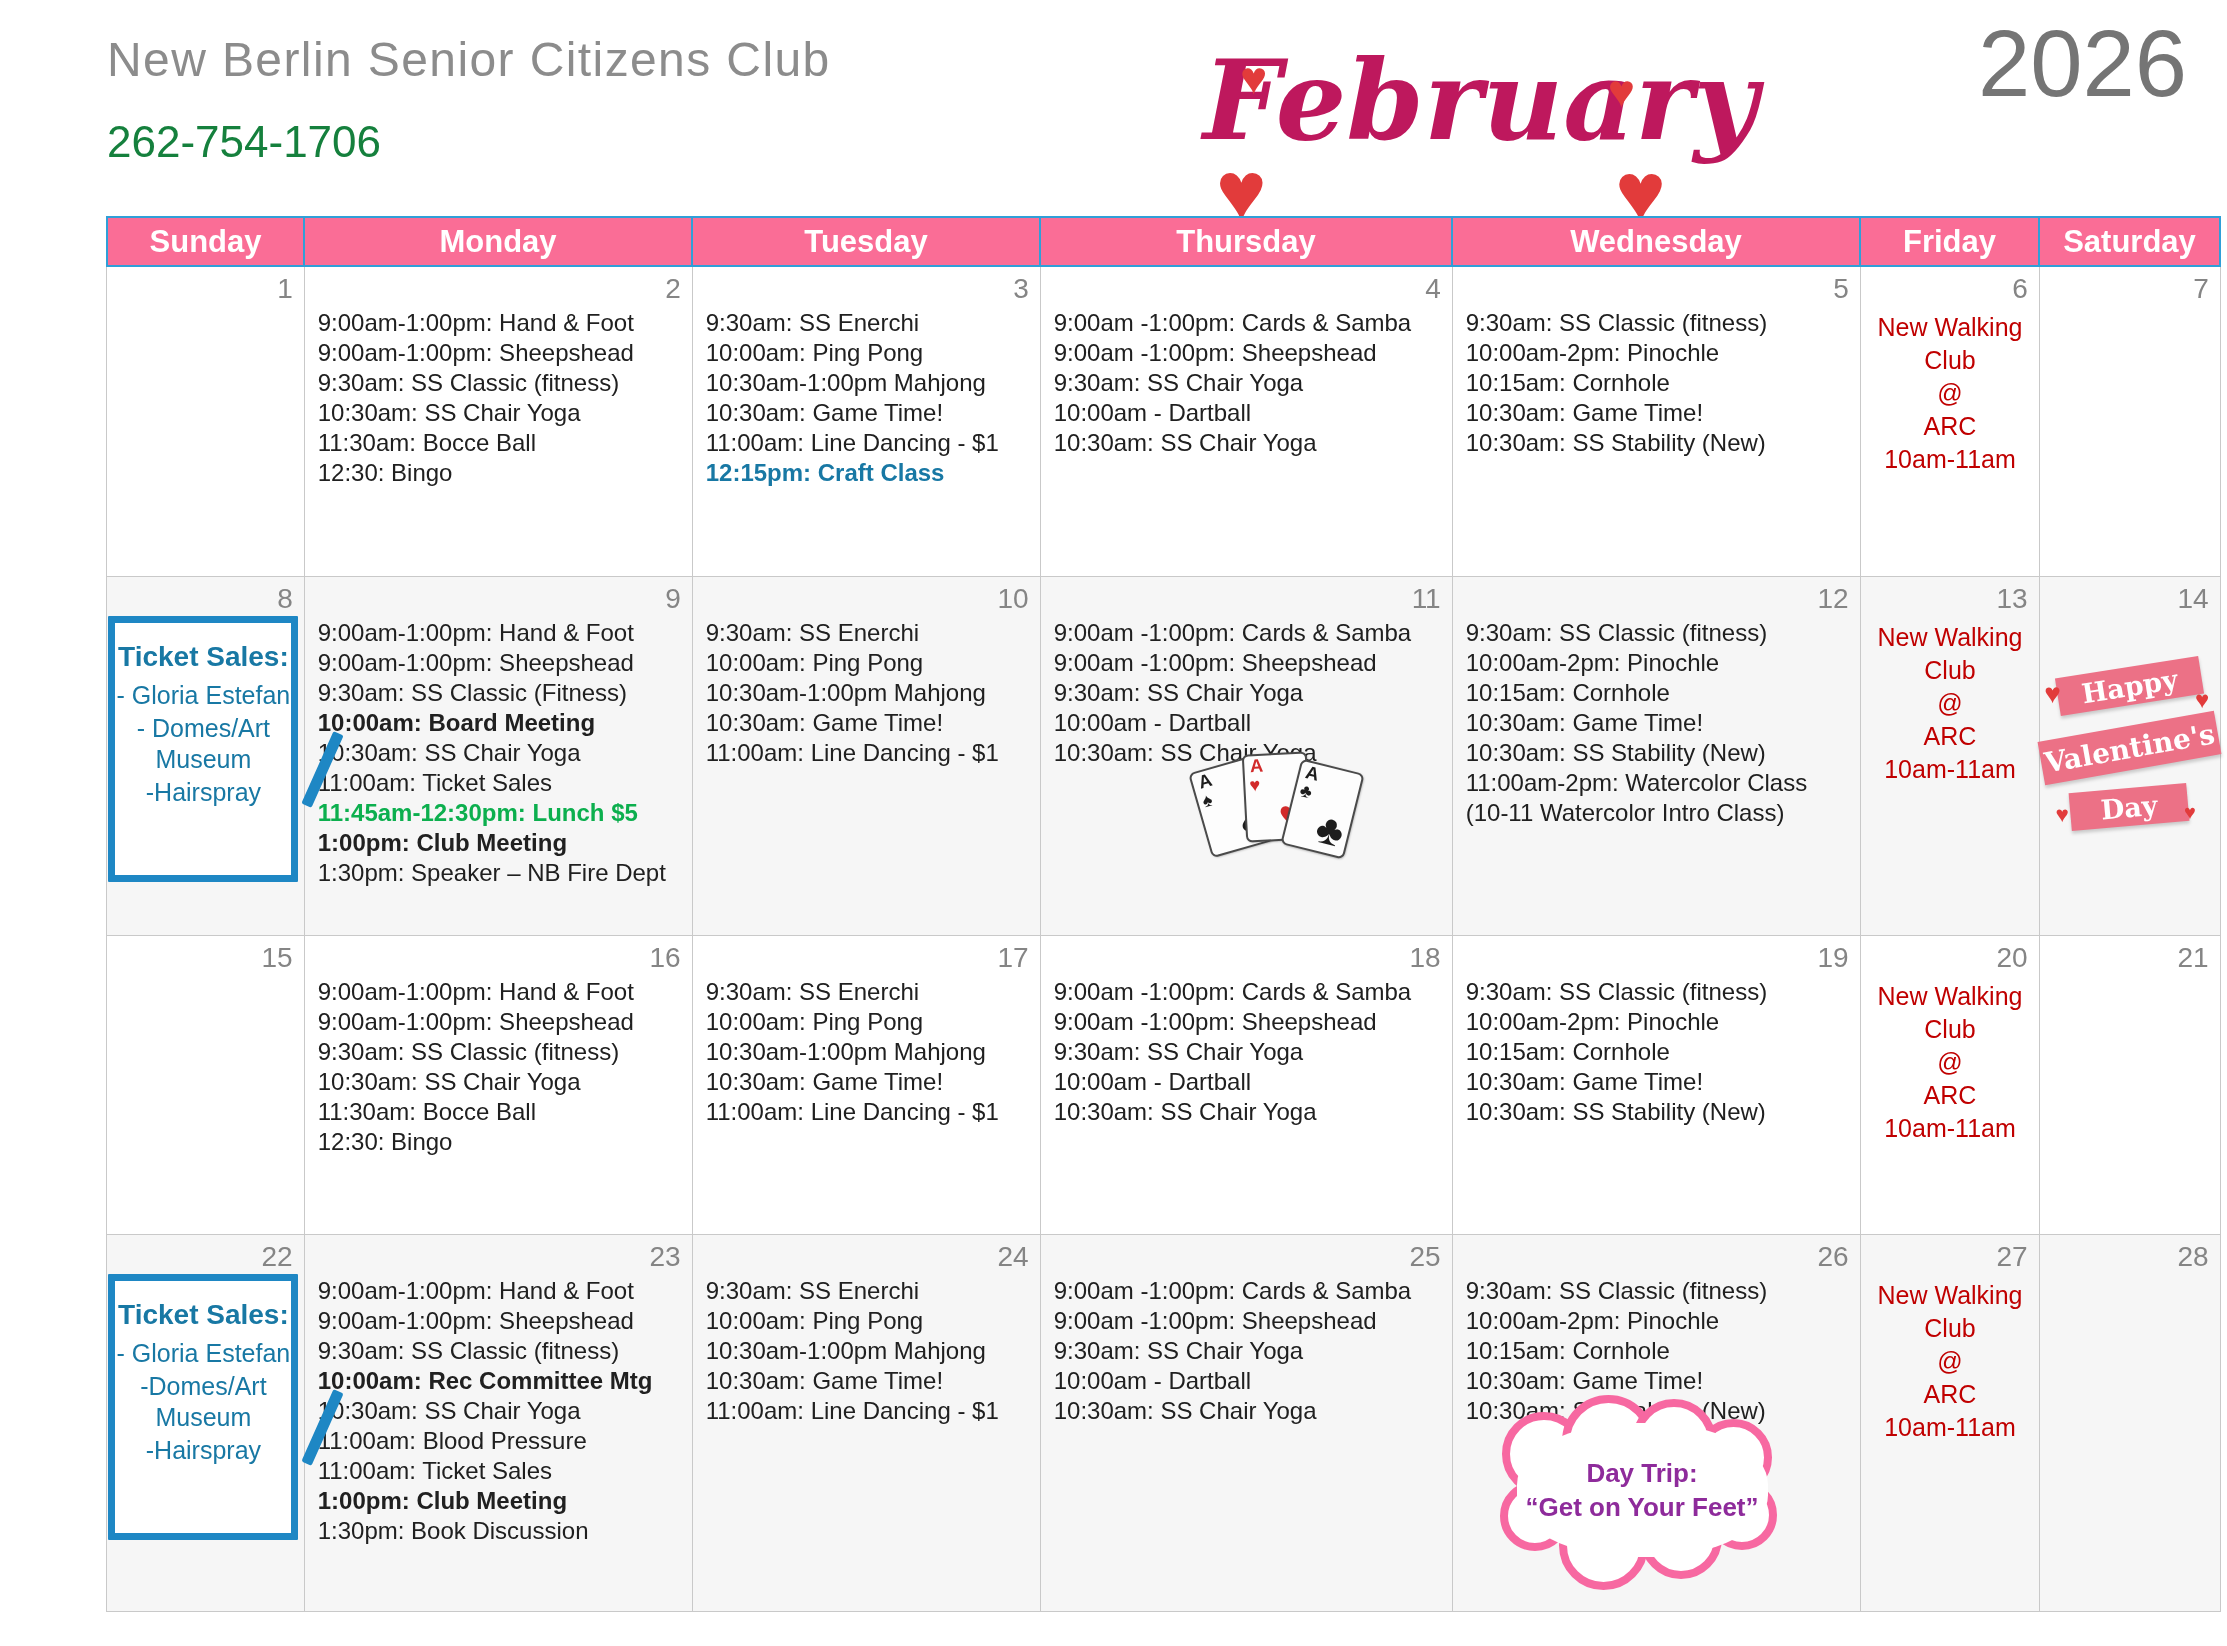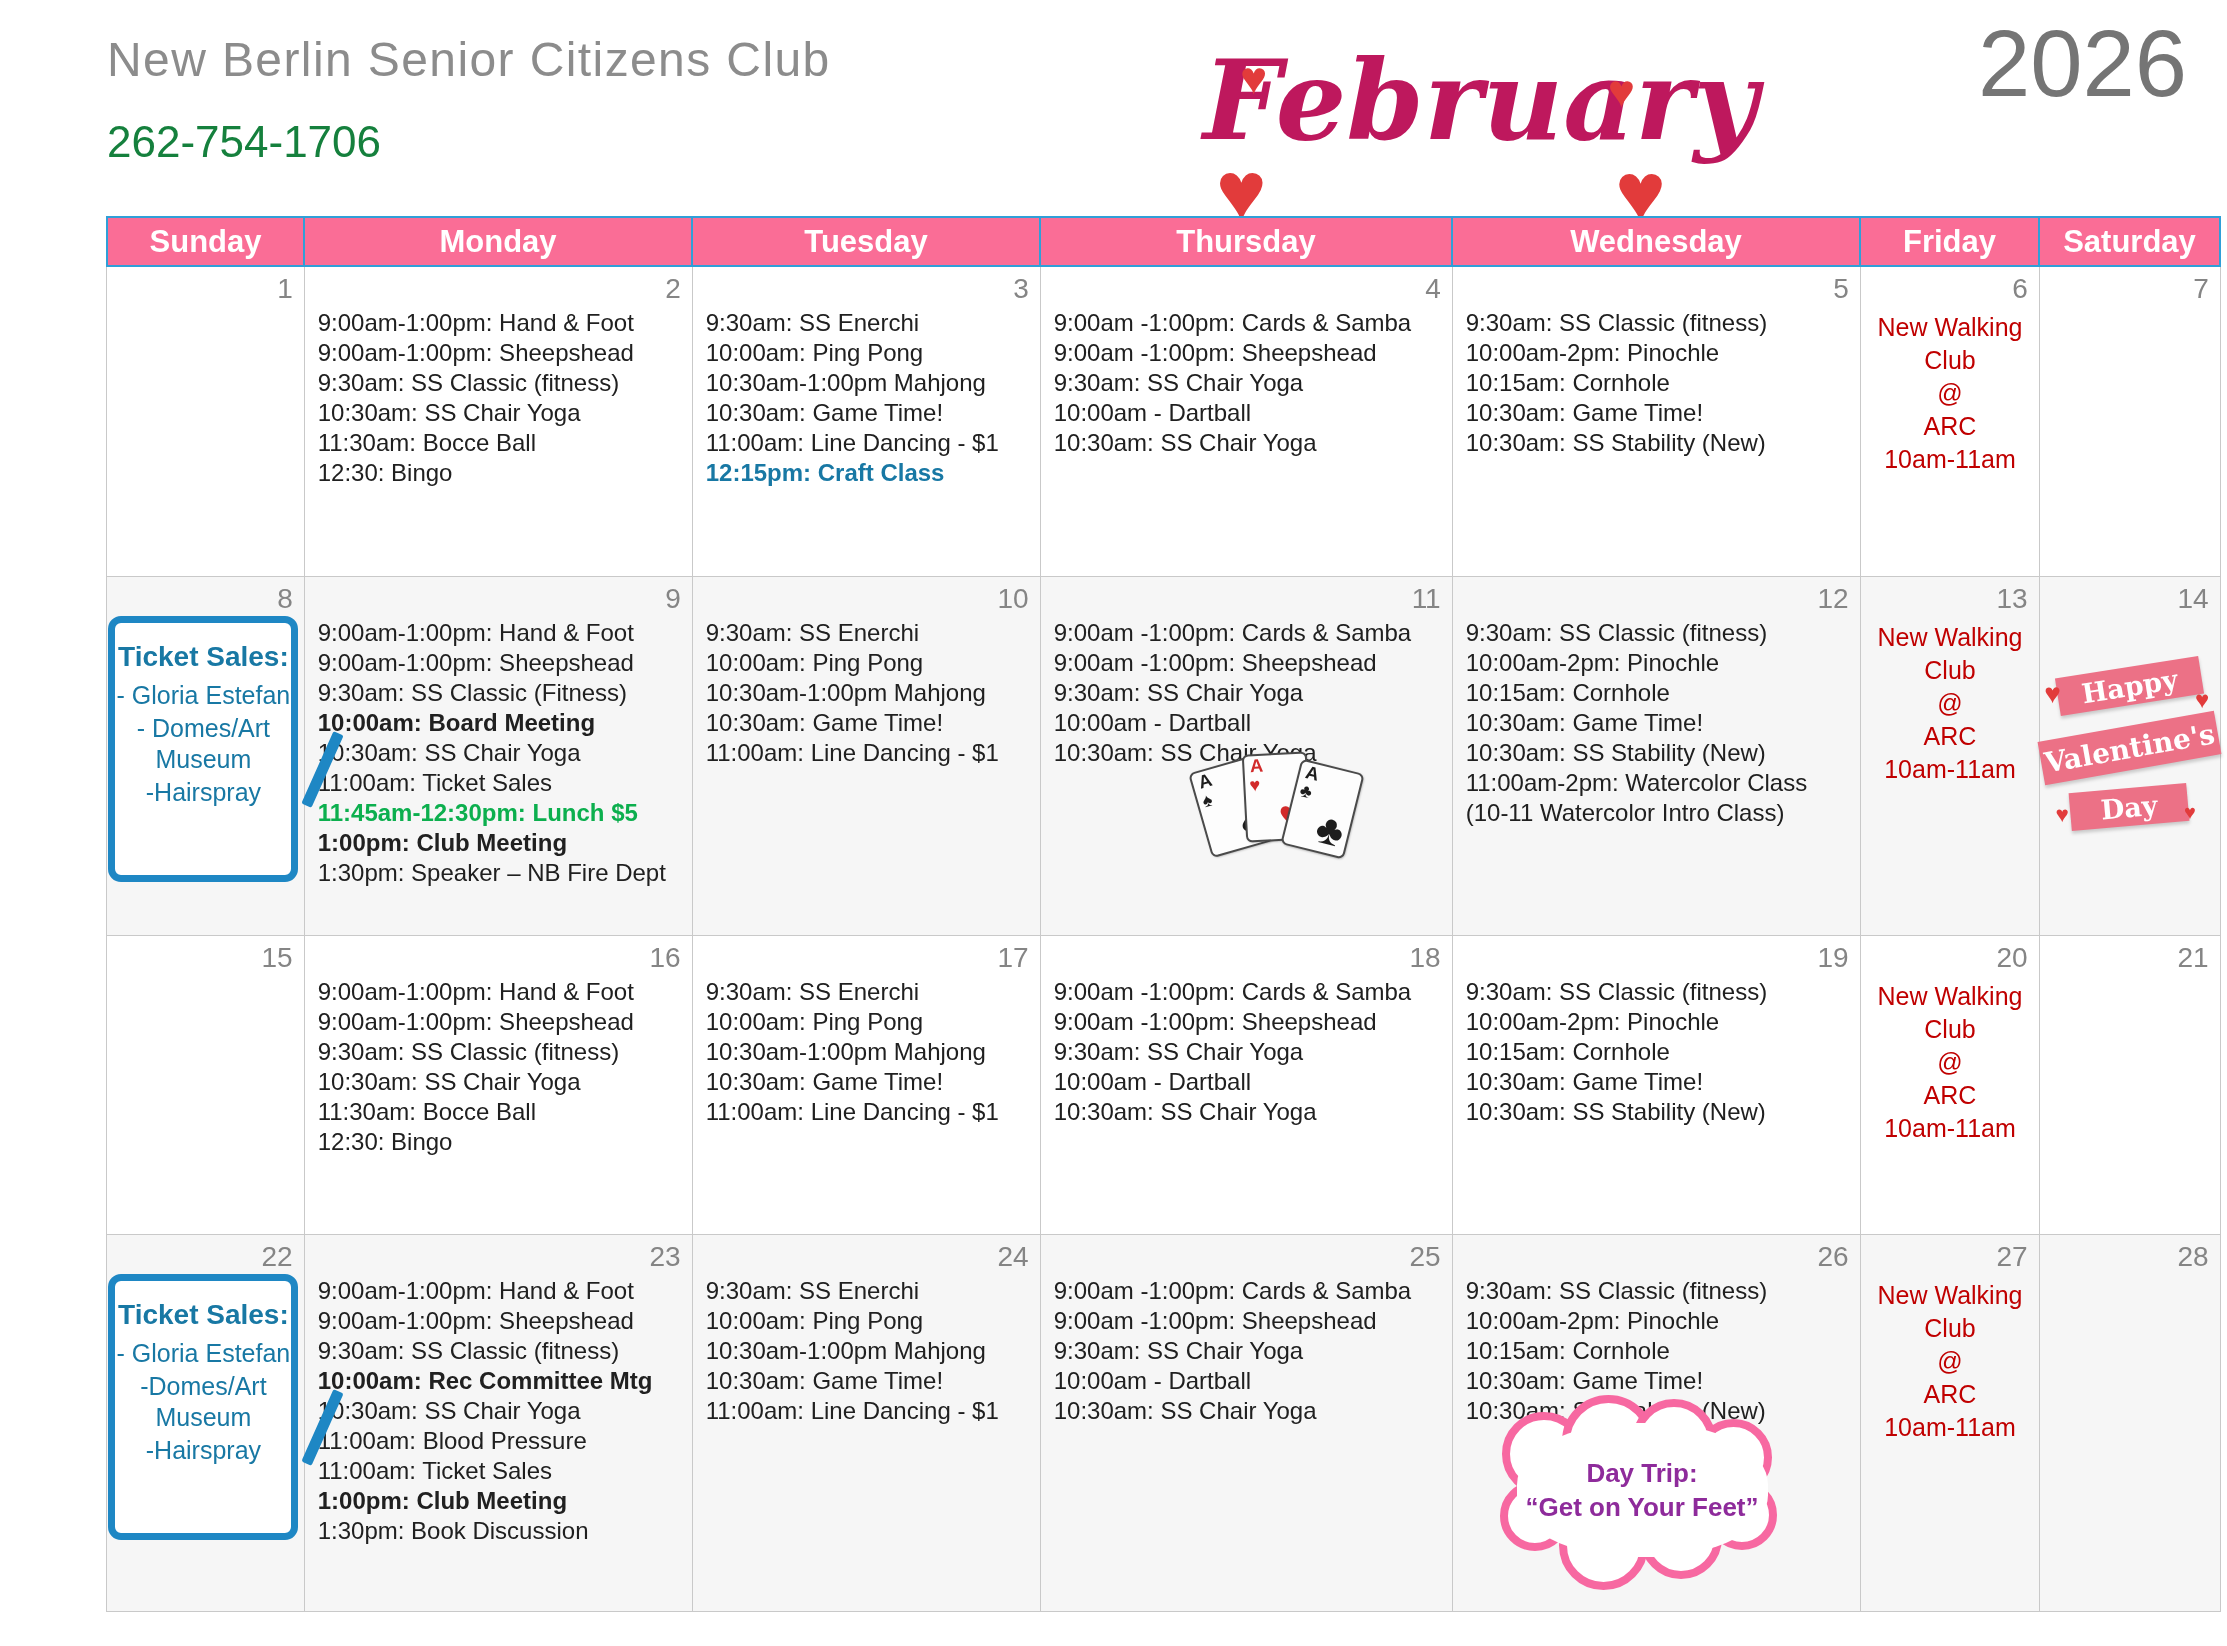--- a/index.html
+++ b/index.html
@@ -49,21 +49,21 @@
   .line.b{font-weight:bold}
   .line.tb{font-weight:bold;color:#1878A4}
   .line.gb{font-weight:bold;color:#0CAF4E}
 
   
   .walking{padding:44px 4.2px 0 4.2px;text-align:center;color:#C00000;font-weight:normal;font-size:25px;line-height:33px}
 
   
   .tbox{
     position:absolute;left:1.4px;right:5.6px;top:39px;height:266px;z-index:4;
-    background:#ffffff;border:7px solid #1E87C4;border-radius:13px;
+    background:#ffffff;border:7px solid #1E87C4;border-radius:1px;
     box-sizing:border-box;text-align:center;color:#1878A4;padding-top:17px;
   }
   .tb-title{font-size:28px;font-weight:bold;line-height:34px;margin-bottom:5.6px}
   .tb-item{font-size:25px;line-height:31px;margin-top:2px}
   .callout{
     position:absolute;right:-24px;top:153px;width:11.3px;height:79px;
     background:#1E87C4;transform:rotate(24deg);z-index:6;border-radius:2.1px;
   }
 
   

